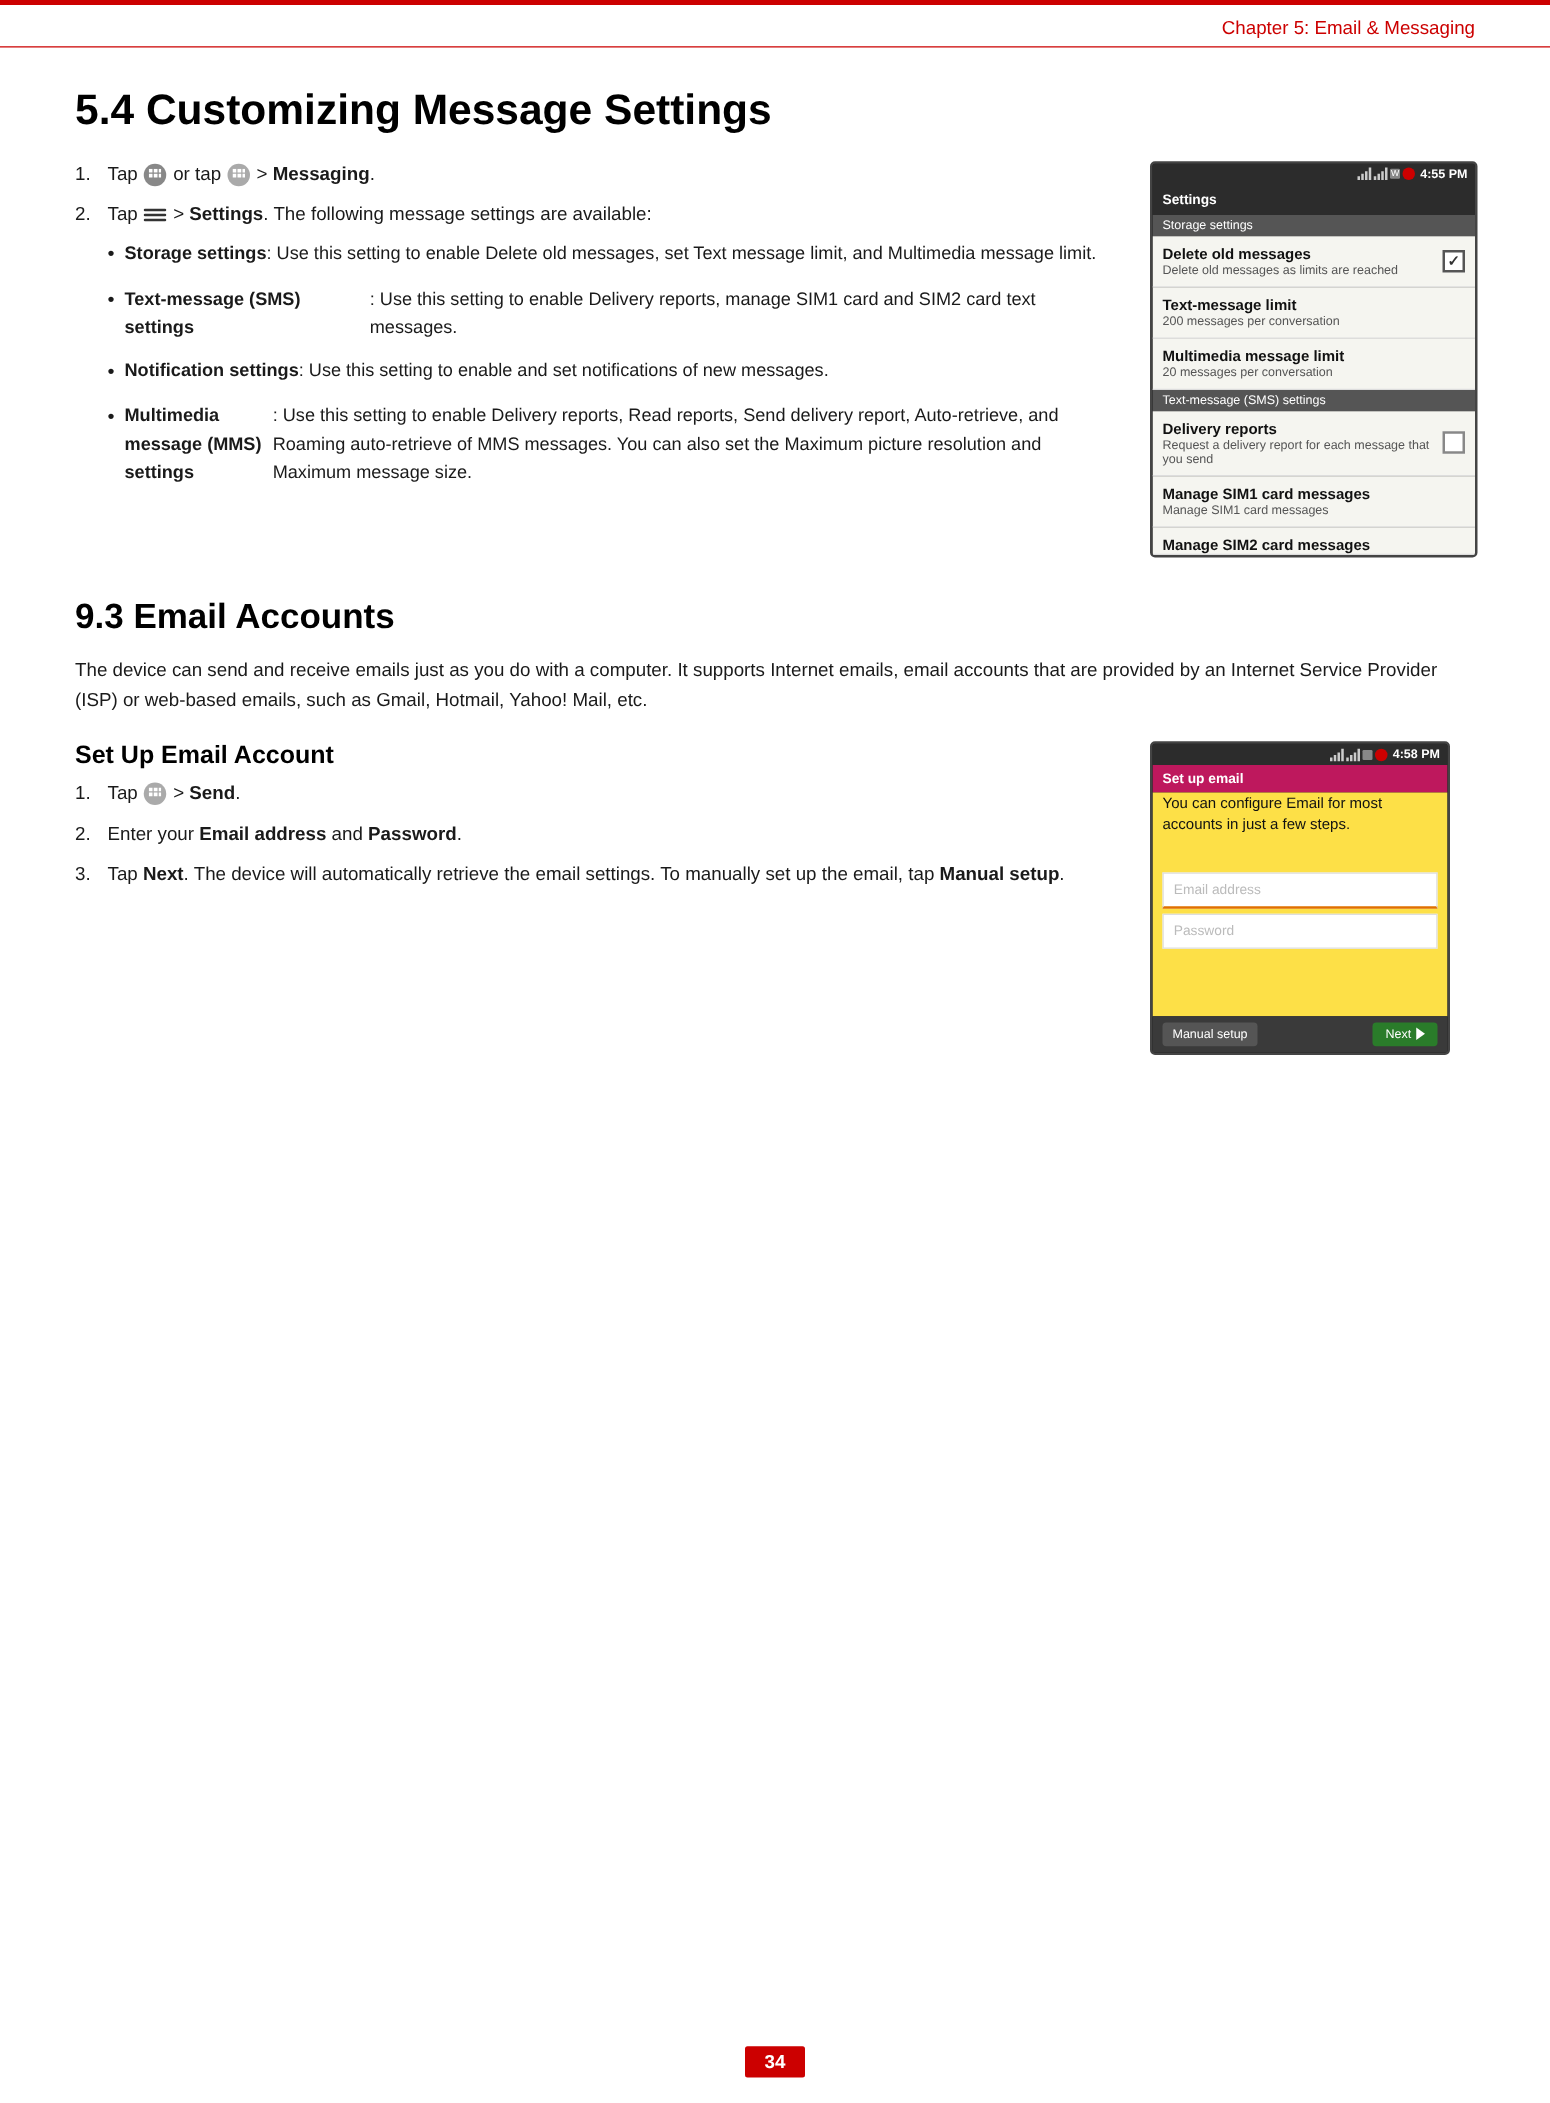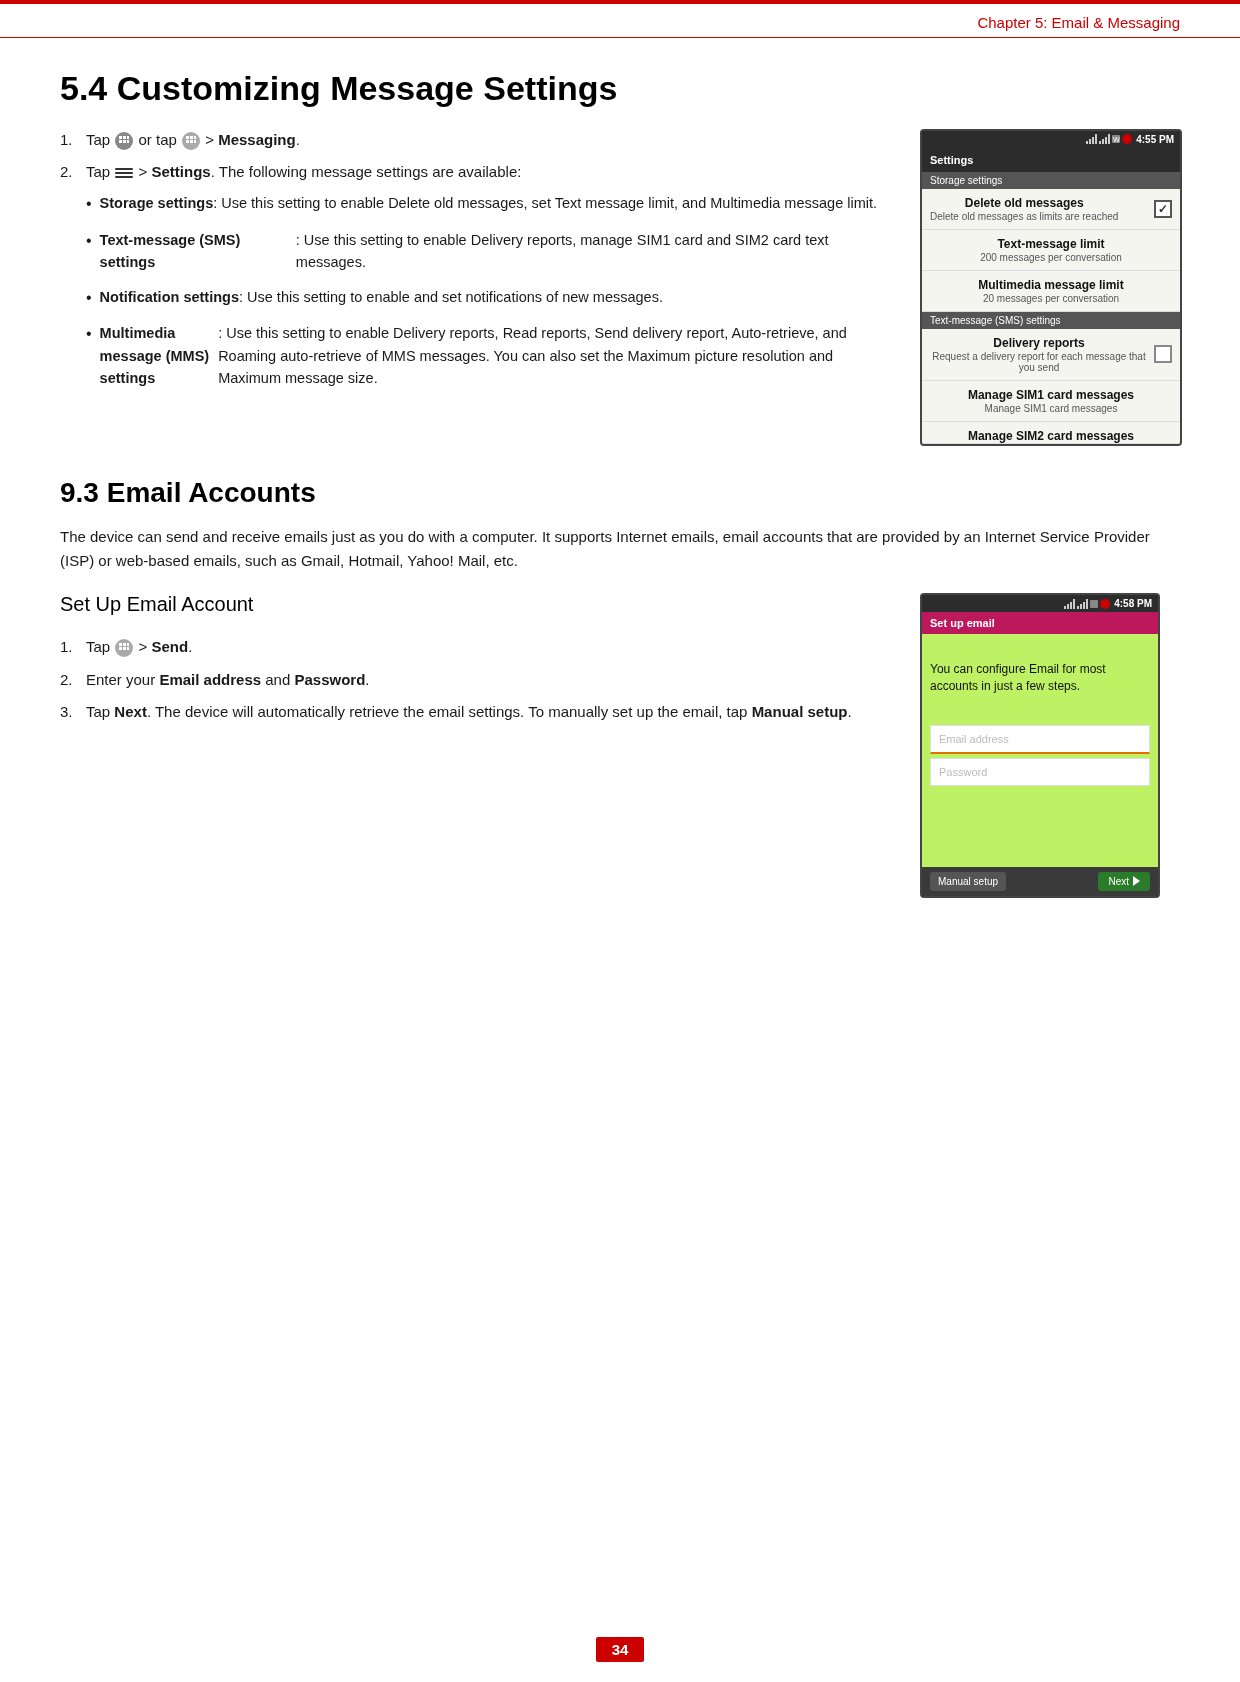--- a/index.html
+++ b/index.html
@@ -47,22 +47,22 @@
     .section-title-sub {
       font-size: 28px;
       font-weight: bold;
       margin-bottom: 16px;
       color: #000000;
       line-height: 1.2;
     }
 
     .sub-section-title {
       font-size: 20px;
-      font-weight: normal;
-      margin-bottom: 20px;
+      font-weight: bold;
+      margin-bottom: 8px;
       color: #000000;
     }
 
     
     .two-col {
       display: flex;
       gap: 30px;
       margin-bottom: 30px;
     }
 
@@ -160,21 +160,20 @@
       background: #555;
       color: #ffffff;
       font-size: 10px;
       padding: 3px 8px;
     }
 
     .phone-row {
       padding: 7px 8px;
       border-bottom: 1px solid #ddd;
       background: #f5f5f0;
-      text-align: center;
     }
 
     .phone-row-title {
       font-size: 12px;
       font-weight: bold;
       color: #111;
     }
 
     .phone-row-subtitle {
       font-size: 10px;
@@ -228,22 +227,22 @@
 
     .setup-title-bar {
       background: #be185d;
       padding: 5px 8px;
       color: #ffffff;
       font-size: 11px;
       font-weight: bold;
     }
 
     .setup-body {
-      background: #bef264;
-      padding: 27px 8px;
+      background: #fde047;
+      padding: 0 8px;
     }
 
     .setup-description {
       font-size: 12px;
       color: #111;
       margin-bottom: 30px;
       line-height: 1.4;
     }
 
     .setup-input {

